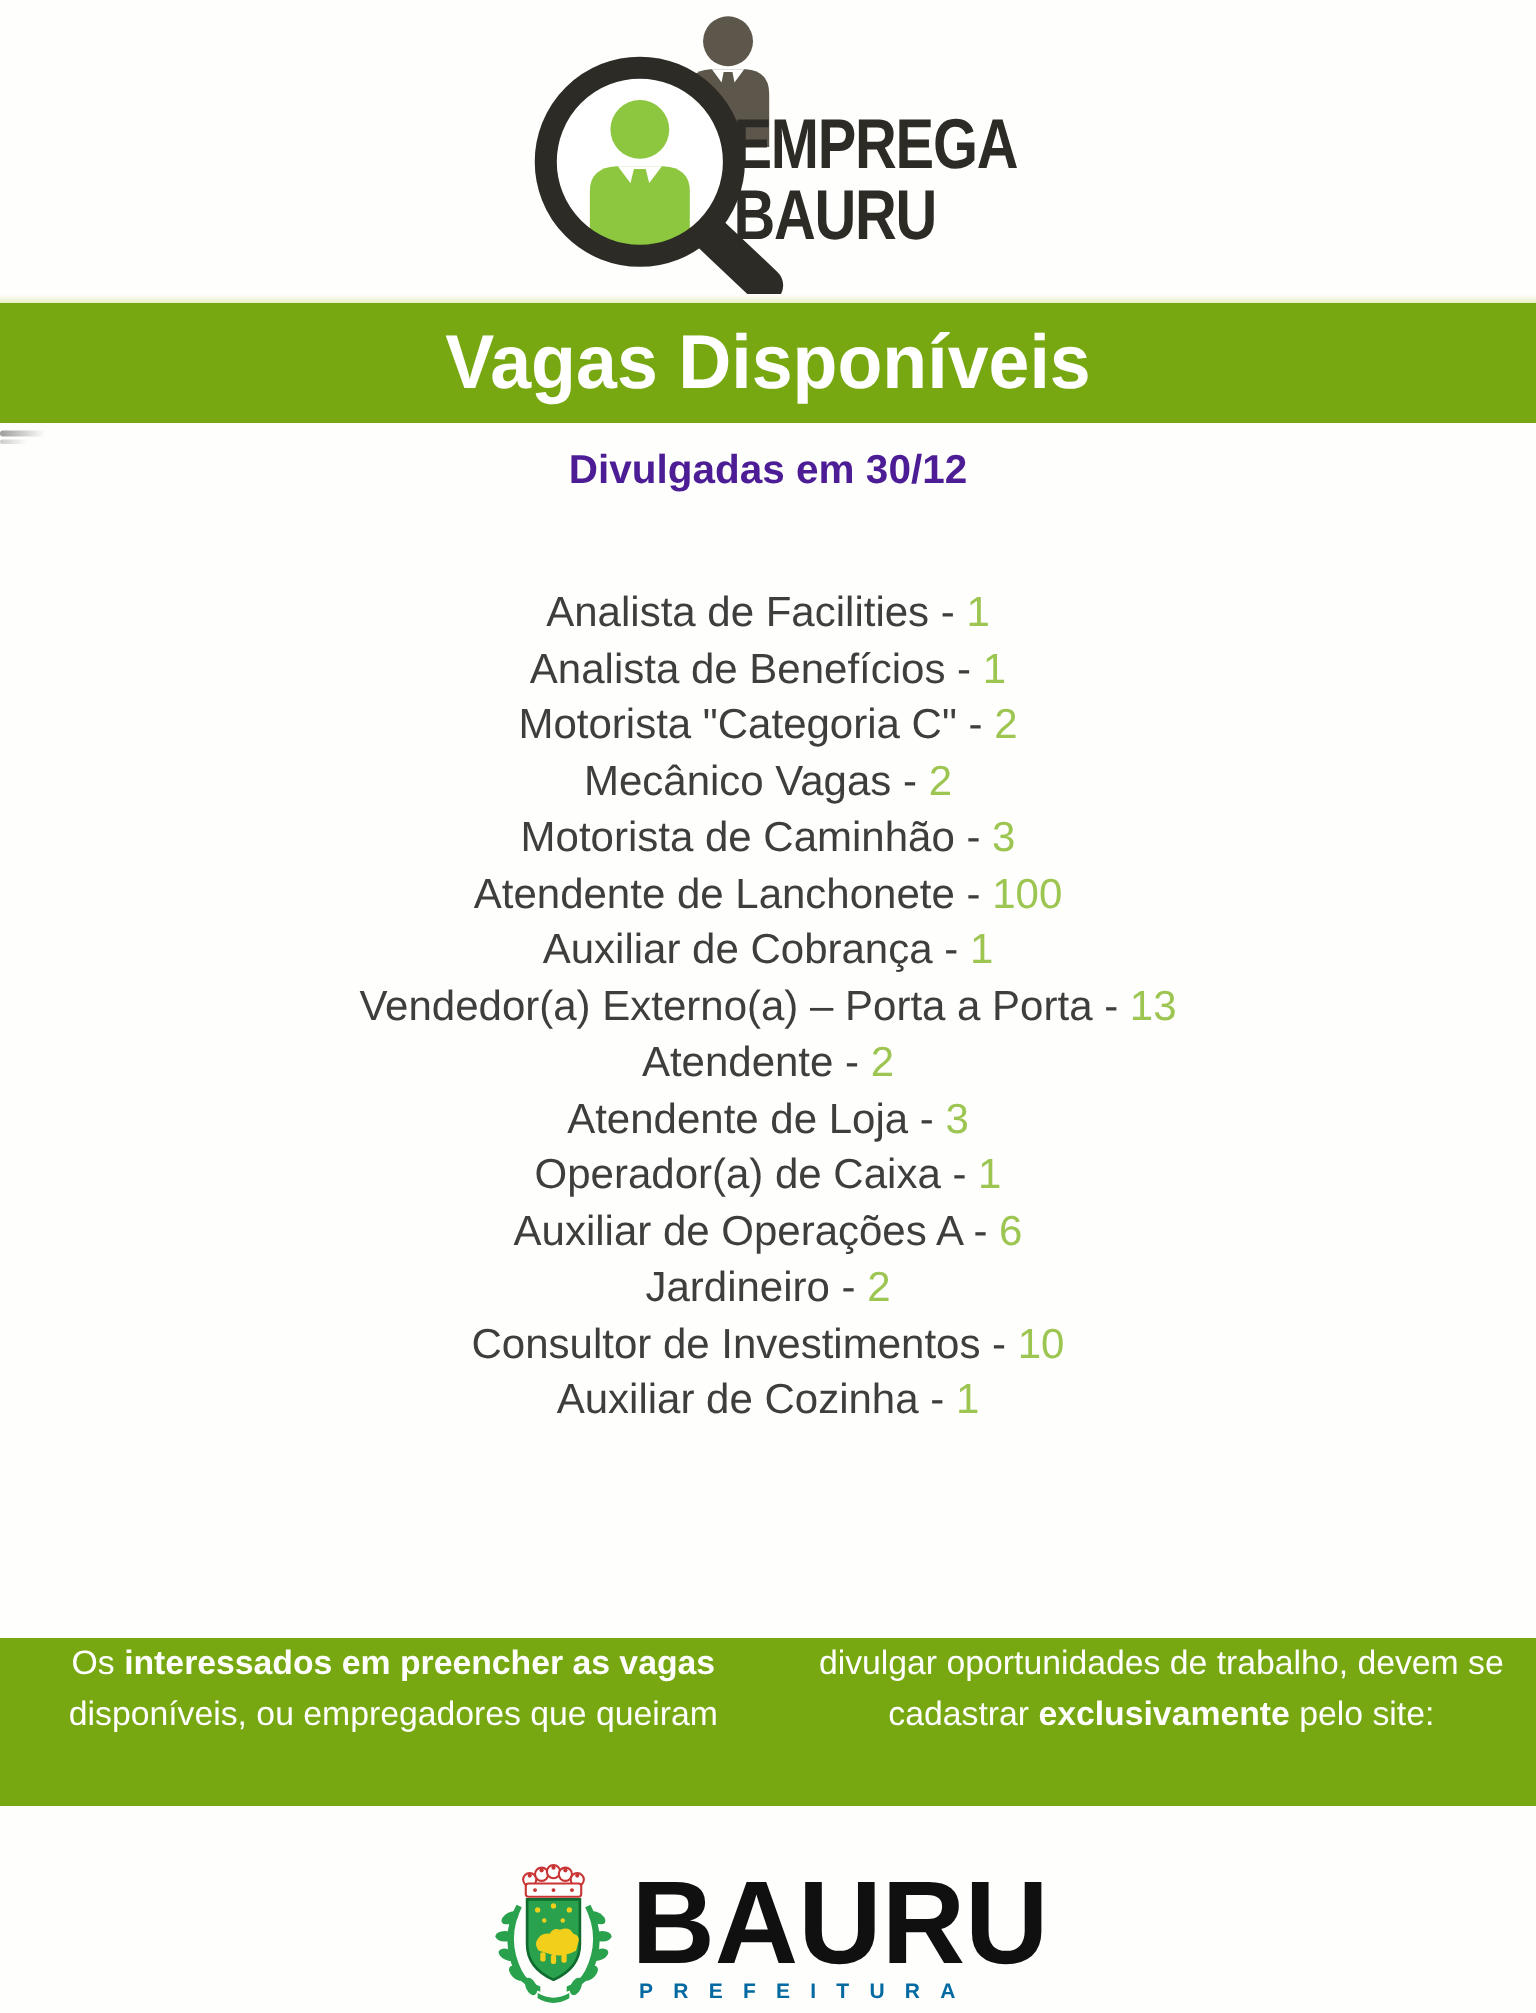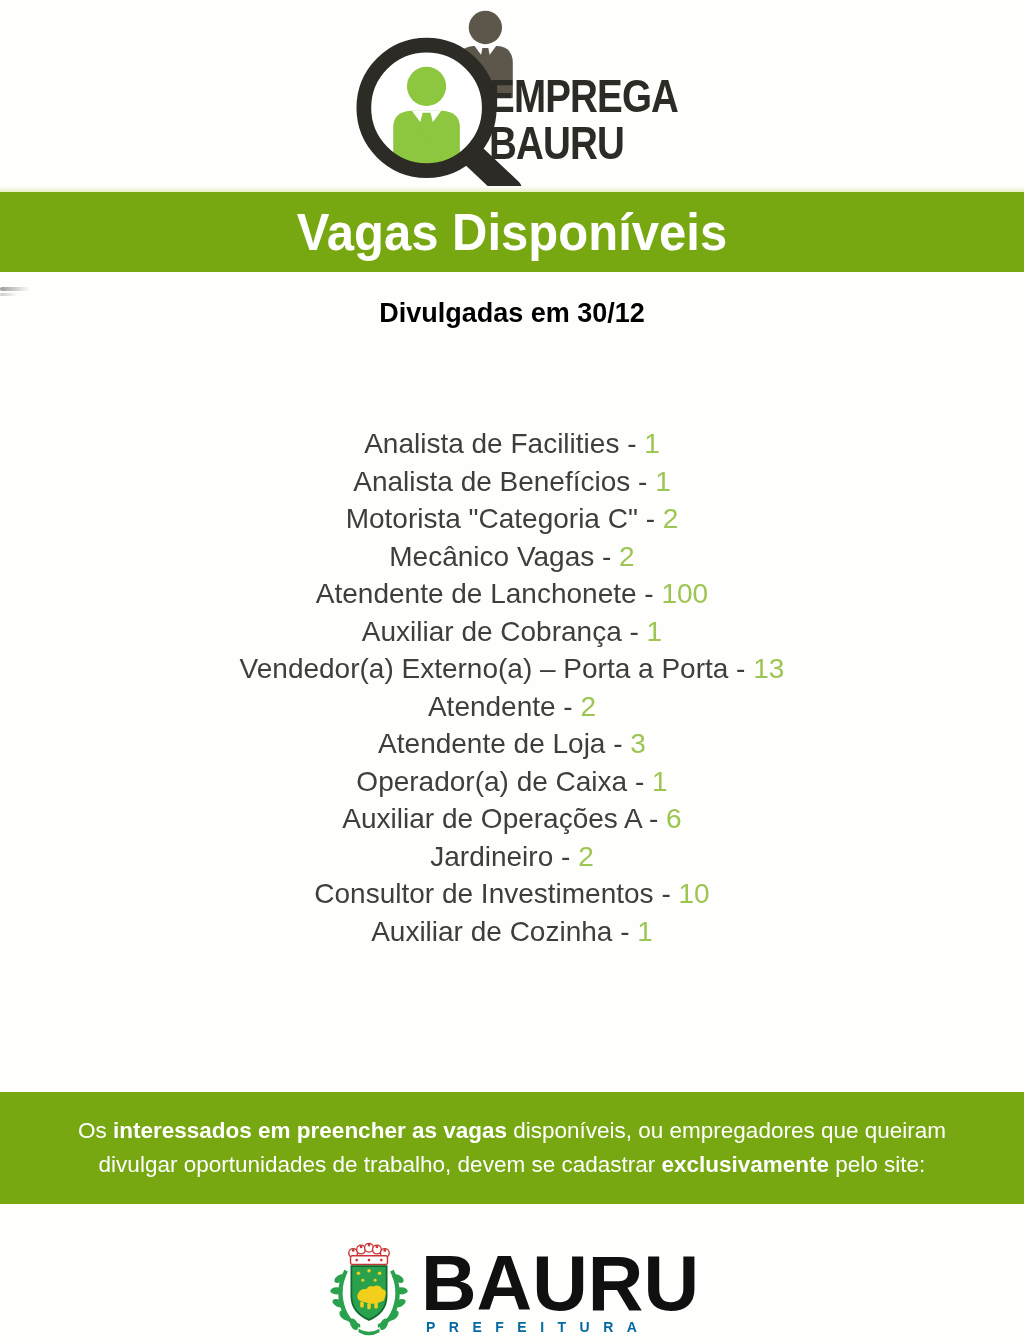--- a/index.html
+++ b/index.html
@@ -29,21 +29,21 @@
     position: absolute; left: 489px; top: 72px;
     display: flex; flex-direction: column;
     color: var(--logo-charcoal);
     font-weight: bold; font-size: 47px; line-height: 47px;
     letter-spacing: -1px;
     transform: scaleX(0.82); transform-origin: left top;
   }
 
   
   .banner {
-    position: absolute; left: 0; top: 192px; width: 1024px; height: 80px;
+    position: absolute; left: 0; top: 202px; width: 1024px; height: 80px;
     background: var(--green);
     display: flex; align-items: center; justify-content: center;
   }
   .banner::before {
     content: ""; position: absolute; left: 0; right: 0; top: -6px; height: 6px;
     background: linear-gradient(#ffffff, #e9efc4);
   }
   .banner-title {
     color: #ffffff; font-size: 49px; font-weight: bold; letter-spacing: 0px;
     transform: scaleY(1.04);
@@ -55,40 +55,40 @@
   }
   .smudge2 {
     position: absolute; left: 0; top: 293px; width: 18px; height: 3px;
     background: linear-gradient(90deg, #a9a9a9, rgba(255,255,255,0));
     border-radius: 2px; opacity: 0.6;
   }
 
   
   .subtitle {
     position: absolute; left: 0; top: 296px; width: 1024px;
-    text-align: center; color: #000000;
+    text-align: center; color: #4c1d95;
     font-weight: bold; font-size: 27px; line-height: 34px;
   }
 
   
   .jobs {
     position: absolute; left: 0; top: 389px; width: 1024px;
-    list-style: none; text-align: center; margin-top: 36px;
+    list-style: none; text-align: center;
   }
   .job-line {
     font-size: 28px; line-height: 37.5px; height: 37.5px;
     color: var(--text-dark);
   }
   .job-count { color: var(--count-green); }
 
   
   .footer-bar {
     position: absolute; left: 0; top: 1092px; width: 1024px; height: 112px;
     background: var(--green);
-    display: flex; flex-direction: column; justify-content: center;
+    display: flex; flex-direction: row; justify-content: center;
     text-align: center;
   }
   .footer-line {
     color: #ffffff; font-size: 22.5px; line-height: 34px; font-weight: normal;
   }
   .footer-line .seg-bold { font-weight: bold; }
 
   
   .bottom-logo {
     position: absolute; left: 0; top: 1238px; width: 1024px; height: 104px;
@@ -149,20 +149,21 @@
 
   <div class="subtitle">
     <div>Divulgadas em 30/12</div>
   </div>
 
   <ul class="jobs" id="jobs-list">
       <li class="job-line"><span class="job-title">Analista de Facilities - </span><span class="job-count">1</span></li>
       <li class="job-line"><span class="job-title">Analista de Benefícios - </span><span class="job-count">1</span></li>
       <li class="job-line"><span class="job-title">Motorista "Categoria C" - </span><span class="job-count">2</span></li>
       <li class="job-line"><span class="job-title">Mecânico Vagas - </span><span class="job-count">2</span></li>
+      <li class="job-line"><span class="job-title">Motorista de Caminhão - </span><span class="job-count">3</span></li>
       <li class="job-line"><span class="job-title">Atendente de Lanchonete - </span><span class="job-count">100</span></li>
       <li class="job-line"><span class="job-title">Auxiliar de Cobrança - </span><span class="job-count">1</span></li>
       <li class="job-line"><span class="job-title">Vendedor(a) Externo(a) – Porta a Porta - </span><span class="job-count">13</span></li>
       <li class="job-line"><span class="job-title">Atendente - </span><span class="job-count">2</span></li>
       <li class="job-line"><span class="job-title">Atendente de Loja - </span><span class="job-count">3</span></li>
       <li class="job-line"><span class="job-title">Operador(a) de Caixa - </span><span class="job-count">1</span></li>
       <li class="job-line"><span class="job-title">Auxiliar de Operações A - </span><span class="job-count">6</span></li>
       <li class="job-line"><span class="job-title">Jardineiro - </span><span class="job-count">2</span></li>
       <li class="job-line"><span class="job-title">Consultor de Investimentos - </span><span class="job-count">10</span></li>
       <li class="job-line"><span class="job-title">Auxiliar de Cozinha - </span><span class="job-count">1</span></li>

